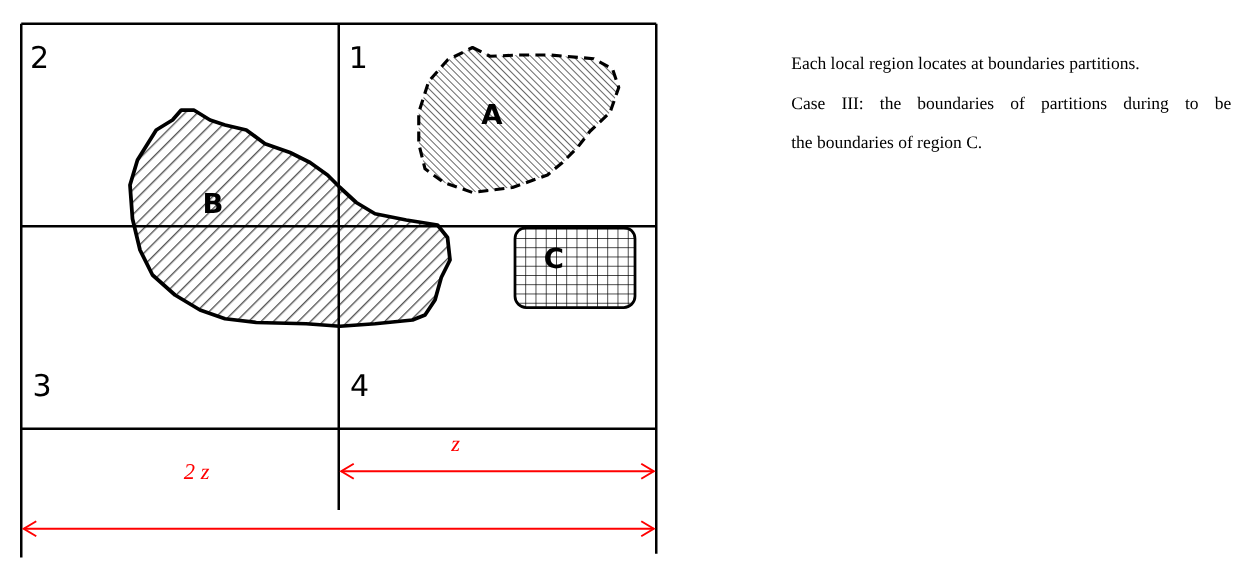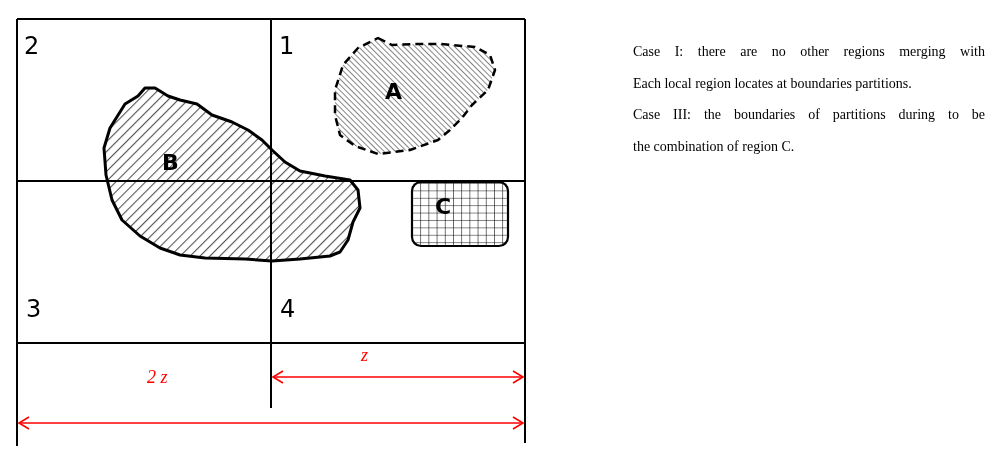--- a/index.html
+++ b/index.html
@@ -64,17 +64,16 @@
   <g stroke="#ff0000" stroke-width="1.6" fill="none">
     <line x1="19" y1="423" x2="523" y2="423"></line>
     <polyline points="29,417 19,423 29,429"></polyline>
     <polyline points="513,417 523,423 513,429"></polyline>
   </g>
   <text class="dim-label" x="361" y="361">z</text>
   <text class="dim-label" x="147" y="383">2 z</text>
 </svg>
 
 <div id="notes">
-  <p class="j">Case I: there are no other regions merging with</p>
   <p>Each local region locates at boundaries partitions.</p>
   <p class="j">Case III: the boundaries of partitions during to be</p>
-  <p>the combination of region C.</p>
+  <p>the boundaries of region C.</p>
 </div>
 
 </body></html>

